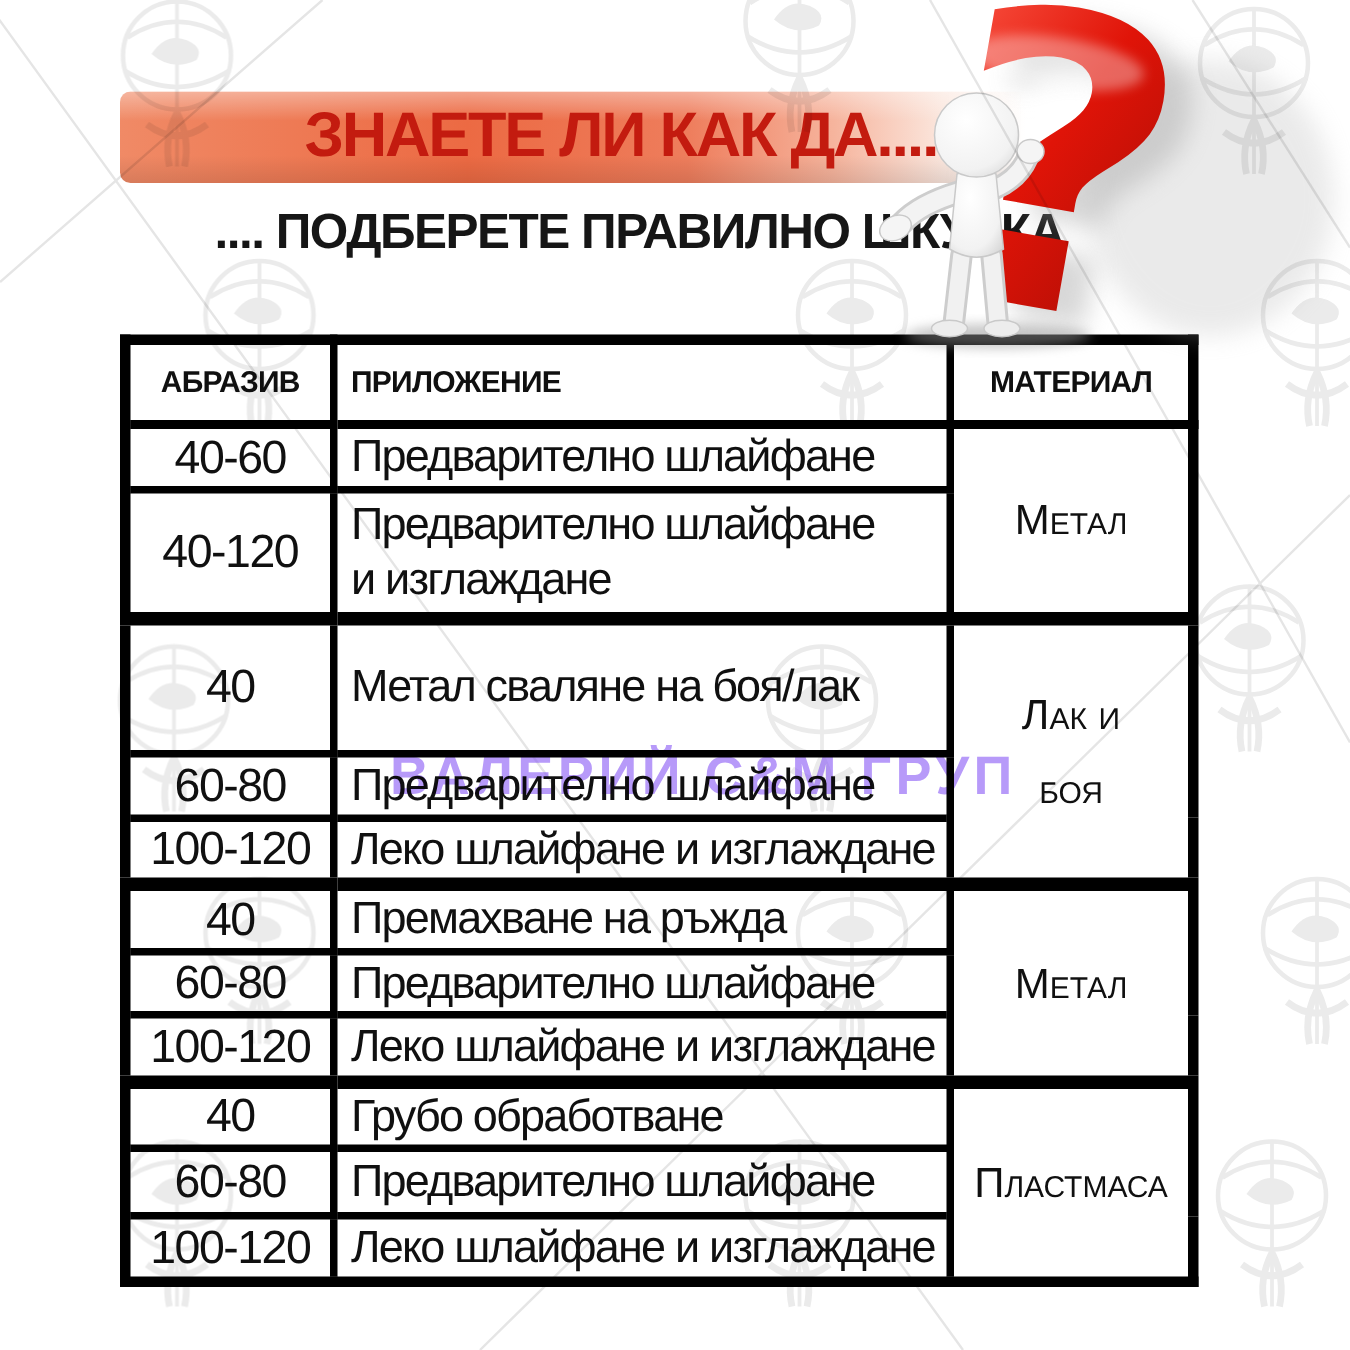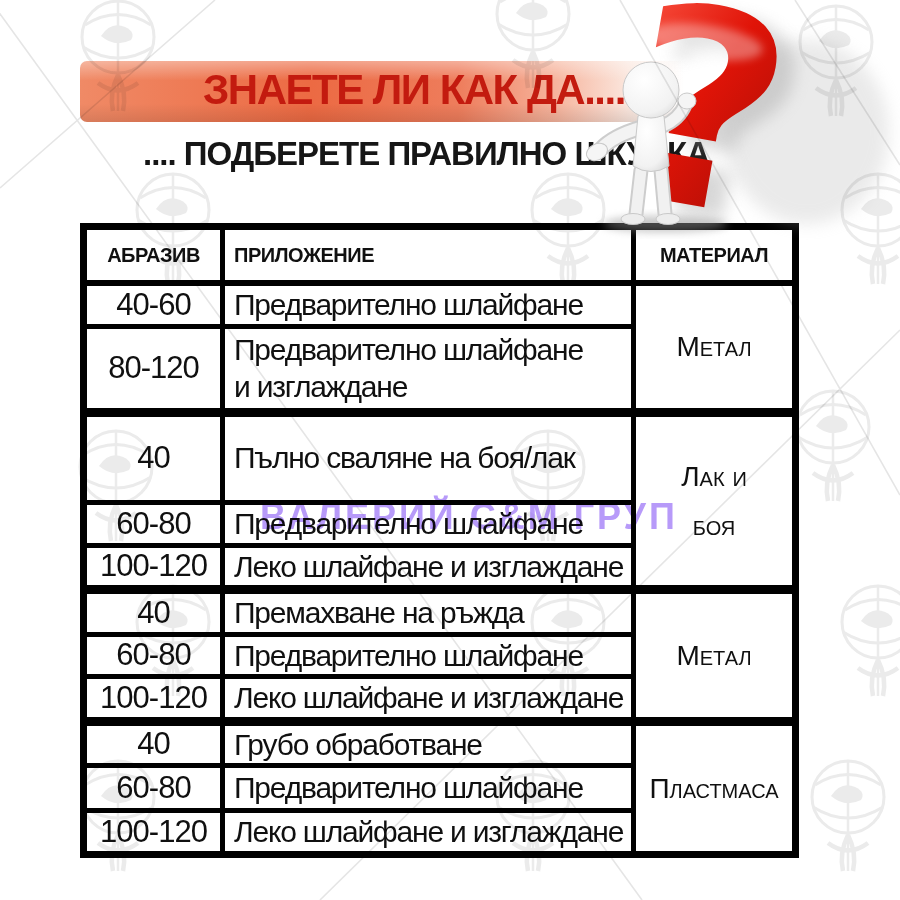--- a/index.html
+++ b/index.html
@@ -135,28 +135,28 @@
     <th class="app-h">ПРИЛОЖЕНИЕ</th>
     <th>МАТЕРИАЛ</th>
   </tr>
 
   <tr class="rh0">
     <td class="grit">40-60</td>
     <td class="app">Предварително шлайфане</td>
     <td class="mat" rowspan="2">Метал</td>
   </tr>
   <tr class="rh1">
-    <td class="grit">80-120</td>
+    <td class="grit">40-120</td>
     <td class="app">Предварително шлайфане
 и изглаждане</td>
   </tr>
 
   <tr class="rh2 sec">
     <td class="grit">40</td>
-    <td class="app">Пълно сваляне на боя/лак</td>
+    <td class="app">Метал сваляне на боя/лак</td>
     <td class="mat" rowspan="3">Лак и
 боя</td>
   </tr>
   <tr class="rh3">
     <td class="grit">60-80</td>
     <td class="app">Предварително шлайфане</td>
   </tr>
   <tr class="rh4">
     <td class="grit">100-120</td>
     <td class="app">Леко шлайфане и изглаждане</td>

